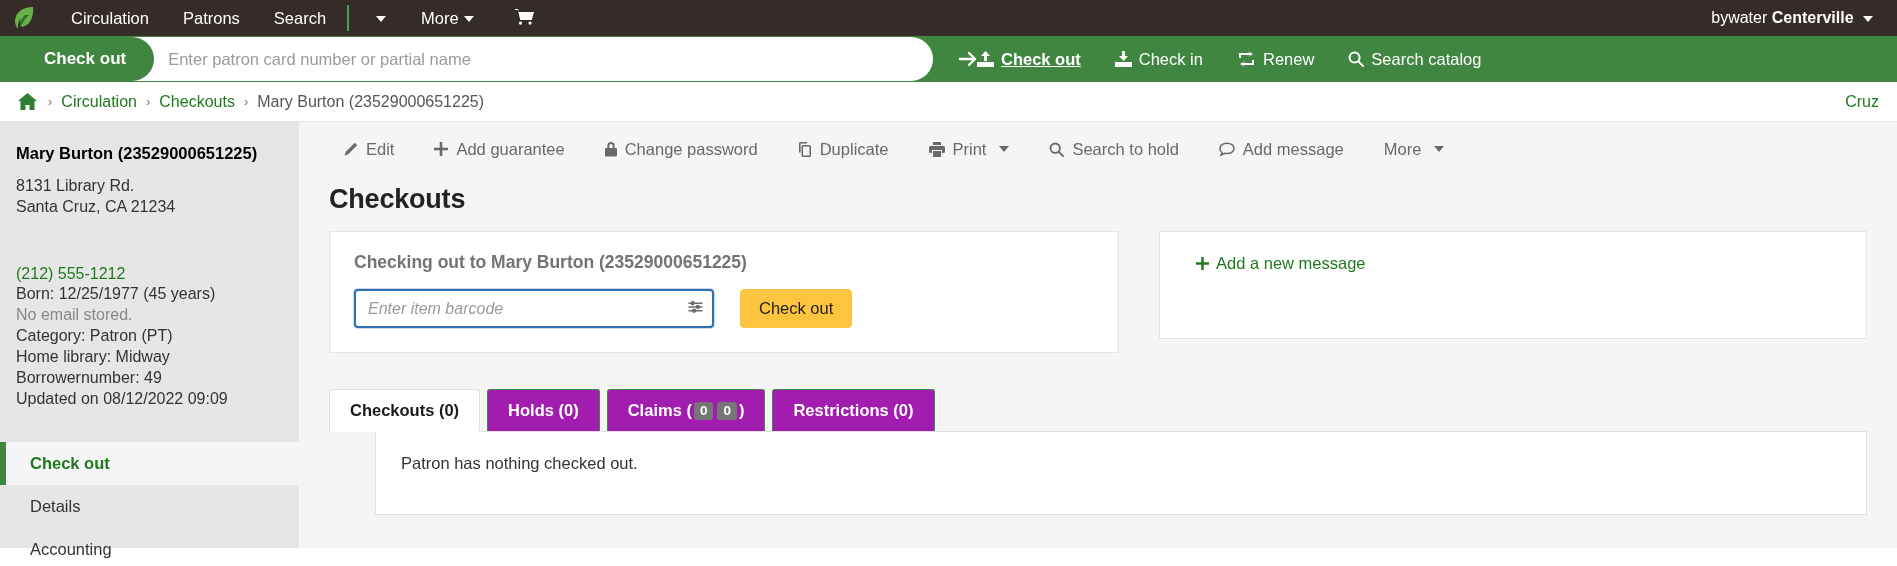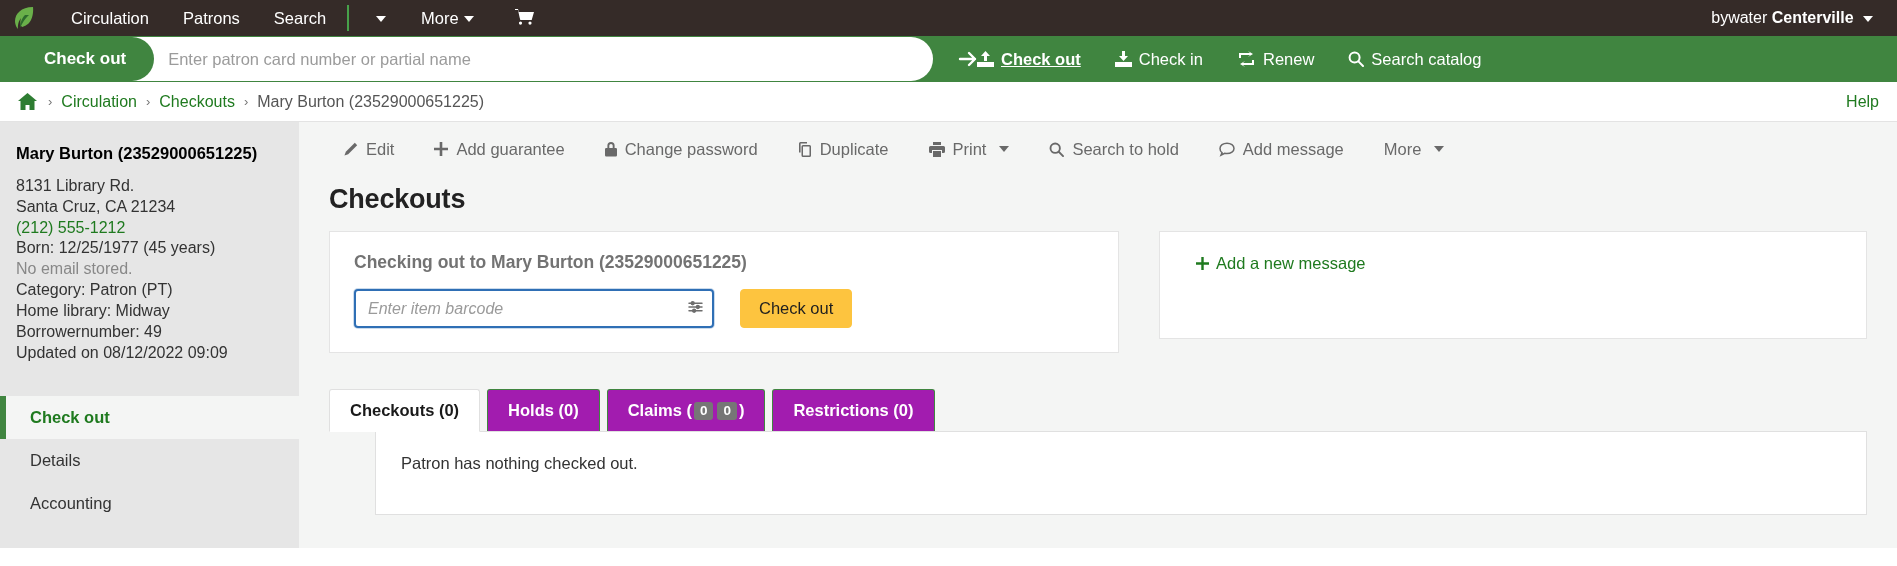--- a/index.html
+++ b/index.html
@@ -174,21 +174,21 @@
     color: #000000;
     padding: 0 16px 12px 16px;
     line-height: 1.2;
   }
   .patron-lines {
     padding: 0 16px;
     font-size: 16px;
     line-height: 1.305;
     color: #333333;
   }
-  .patron-lines .phone { color: #1f7a1f; }
+  .patron-lines .phone { color: #1f7a1f; margin-top: 46px; }
   .patron-lines .muted { color: #888888; }
   .sidebar-nav { margin-top: 32px; }
   .sidebar-item {
     height: 43px;
     display: flex;
     align-items: center;
     padding-left: 30px;
     font-size: 16.5px;
     color: #333333;
     text-decoration: none;
@@ -461,21 +461,21 @@
     <svg width="19" height="17" viewBox="0 0 19 17" fill="#2e7d32">
         <path d="M9.5 0 0 8h2.5v9h5v-5h4v5h5V8H19L9.5 0z"></path>
       </svg>
   </a>
   <span class="bc-sep">›</span>
   <a class="bc-link" href="#">Circulation</a>
   <span class="bc-sep">›</span>
   <a class="bc-link" href="#">Checkouts</a>
   <span class="bc-sep">›</span>
   <span class="bc-current">Mary Burton (23529000651225)</span>
-  <a class="help-link" href="#">Help</a>
+  <a class="help-link" href="#">Cruz</a>
 </div>
 
 <div class="page">
 
   <div class="sidebar">
     <div class="patron-name">Mary Burton (23529000651225)</div>
     <div class="patron-lines">
       <div>8131 Library Rd.</div>
       <div>Santa Cruz, CA 21234</div>
       <div class="phone">(212) 555-1212</div>

